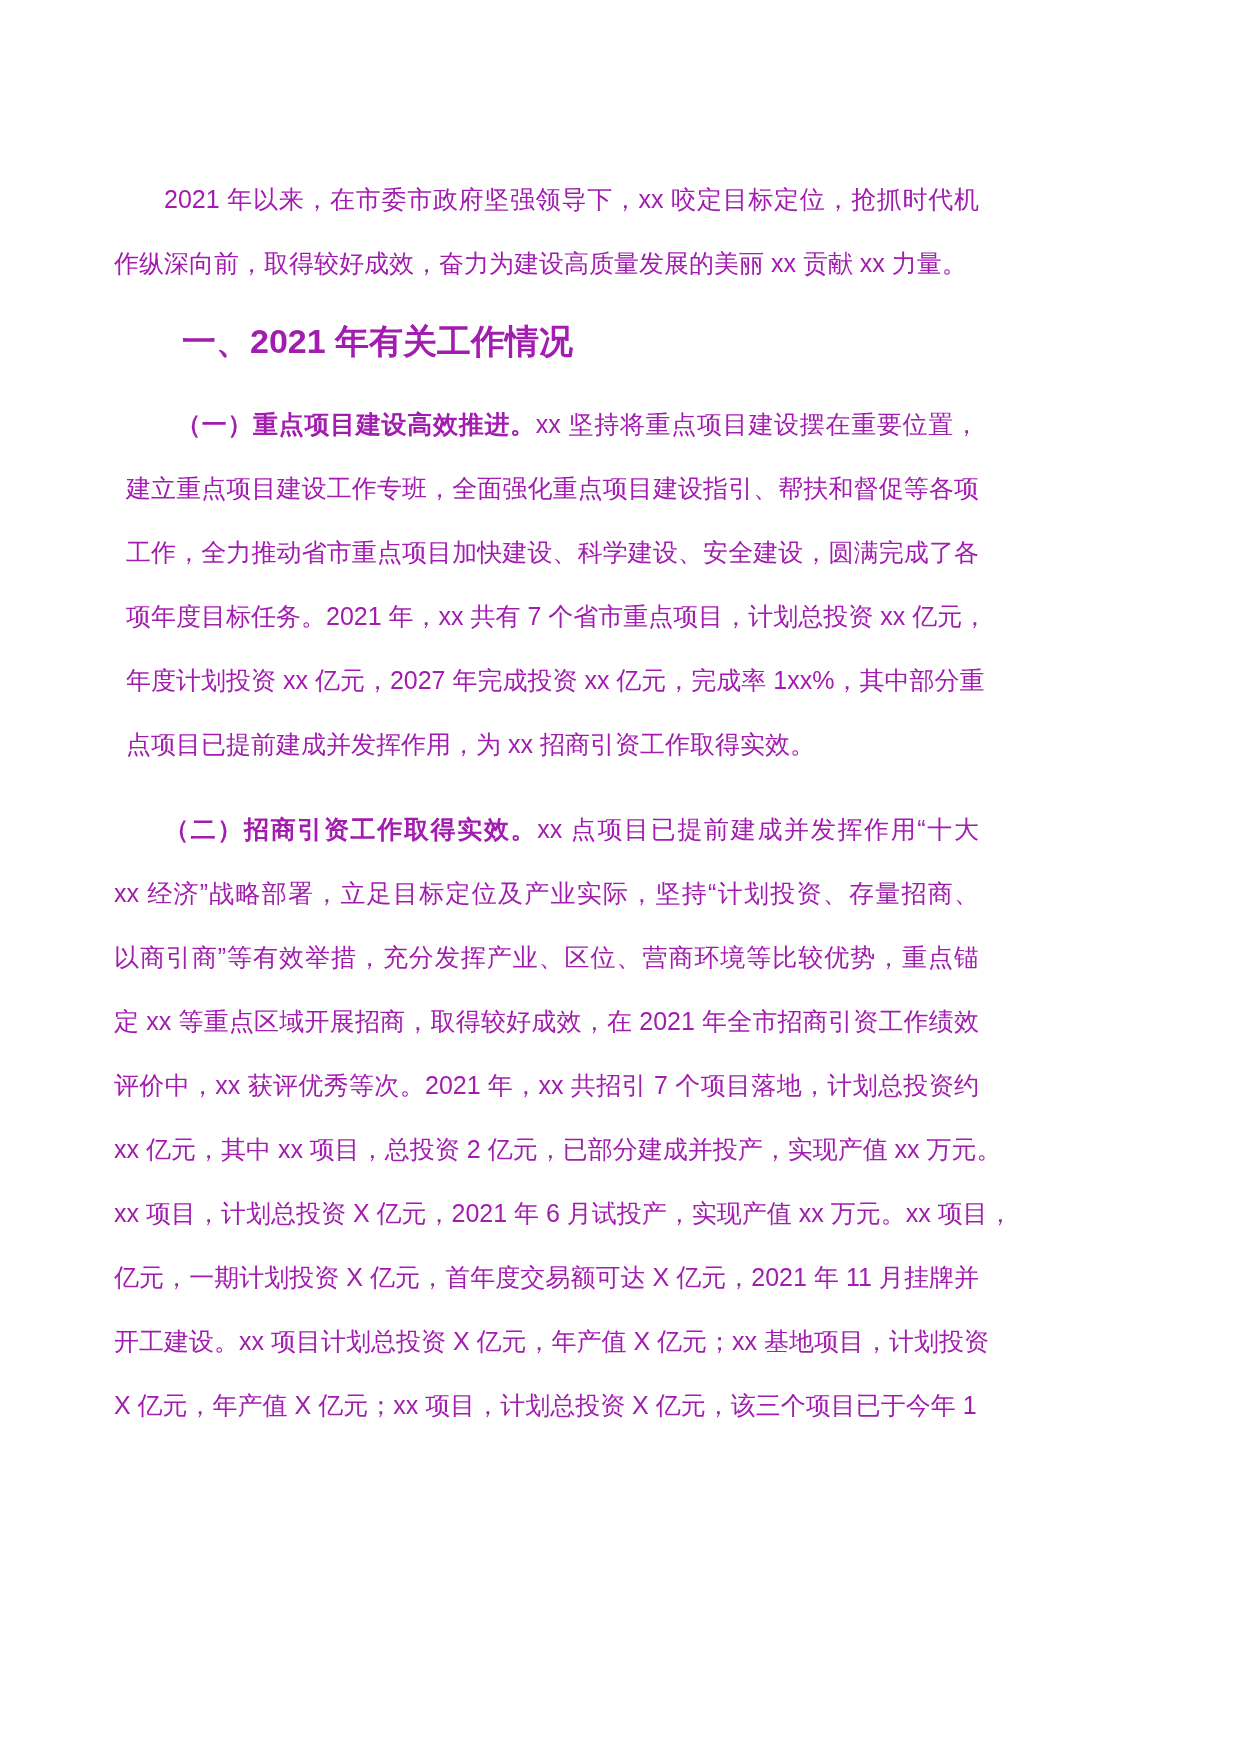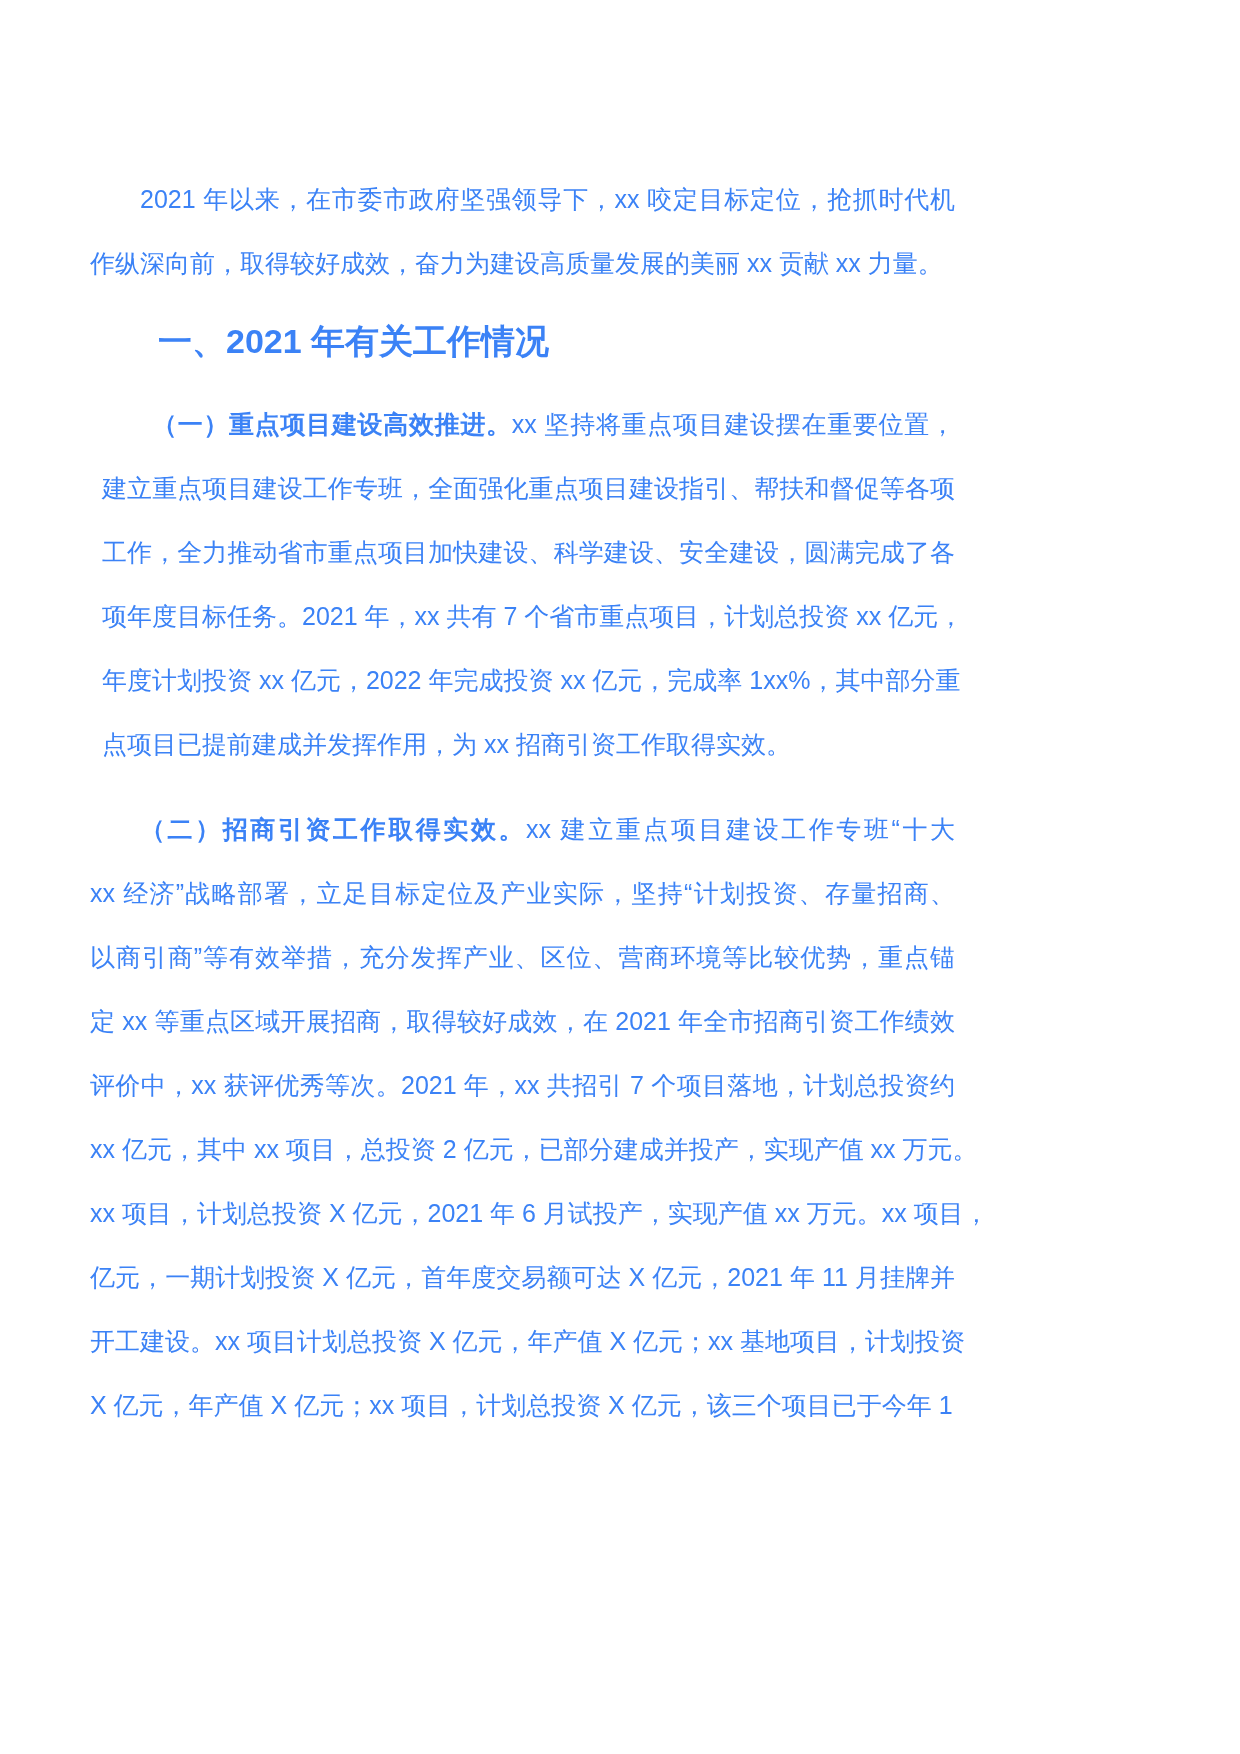--- a/index.html
+++ b/index.html
@@ -10,23 +10,23 @@
   .page {
     position: relative;
     width: 1240px;
     height: 1754px;
     margin: 0 auto;
     background: #ffffff;
     overflow: hidden;
   }
   .doc {
     box-sizing: content-box;
-    padding: 167px 0 0 90px;
+    padding: 167px 0 0 114px;
     width: 865px;
-    color: #3b82f6;
+    color: #a21caf;
     font-size: 25px;
   }
   .para { margin: 0; }
   .para.s1 { margin-bottom: 21px; margin-left: 12px; }
   .line {
     height: 64px;
     line-height: 64px;
     white-space: nowrap;
     text-align: justify;
     text-align-last: justify;
@@ -55,26 +55,26 @@
       <div class="line last">作纵深向前，取得较好成效，奋力为建设高质量发展的美丽 xx 贡献 xx 力量。</div>
     </div>
 
     <h2 class="heading">一、2021 年有关工作情况</h2>
 
     <div class="para s1">
       <div class="line first"><span class="lead">（一）重点项目建设高效推进。</span><span>xx 坚持将重点项目建设摆在重要位置，</span></div>
       <div class="line">建立重点项目建设工作专班，全面强化重点项目建设指引、帮扶和督促等各项</div>
       <div class="line">工作，全力推动省市重点项目加快建设、科学建设、安全建设，圆满完成了各</div>
       <div class="line">项年度目标任务。2021 年，xx 共有 7 个省市重点项目，计划总投资 xx 亿元，</div>
-      <div class="line">年度计划投资 xx 亿元，2022 年完成投资 xx 亿元，完成率 1xx%，其中部分重</div>
+      <div class="line">年度计划投资 xx 亿元，2027 年完成投资 xx 亿元，完成率 1xx%，其中部分重</div>
       <div class="line last">点项目已提前建成并发挥作用，为 xx 招商引资工作取得实效。</div>
     </div>
 
     <div class="para s2">
-      <div class="line first"><span class="lead">（二）招商引资工作取得实效。</span><span>xx 建立重点项目建设工作专班“十大</span></div>
+      <div class="line first"><span class="lead">（二）招商引资工作取得实效。</span><span>xx 点项目已提前建成并发挥作用“十大</span></div>
       <div class="line">xx 经济”战略部署，立足目标定位及产业实际，坚持“计划投资、存量招商、</div>
       <div class="line">以商引商”等有效举措，充分发挥产业、区位、营商环境等比较优势，重点锚</div>
       <div class="line">定 xx 等重点区域开展招商，取得较好成效，在 2021 年全市招商引资工作绩效</div>
       <div class="line">评价中，xx 获评优秀等次。2021 年，xx 共招引 7 个项目落地，计划总投资约</div>
       <div class="line">xx 亿元，其中 xx 项目，总投资 2 亿元，已部分建成并投产，实现产值 xx 万元。</div>
       <div class="line">xx 项目，计划总投资 X 亿元，2021 年 6 月试投产，实现产值 xx 万元。xx 项目，</div>
       <div class="line">亿元，一期计划投资 X 亿元，首年度交易额可达 X 亿元，2021 年 11 月挂牌并</div>
       <div class="line">开工建设。xx 项目计划总投资 X 亿元，年产值 X 亿元；xx 基地项目，计划投资</div>
       <div class="line last">X 亿元，年产值 X 亿元；xx 项目，计划总投资 X 亿元，该三个项目已于今年 1</div>
     </div>

